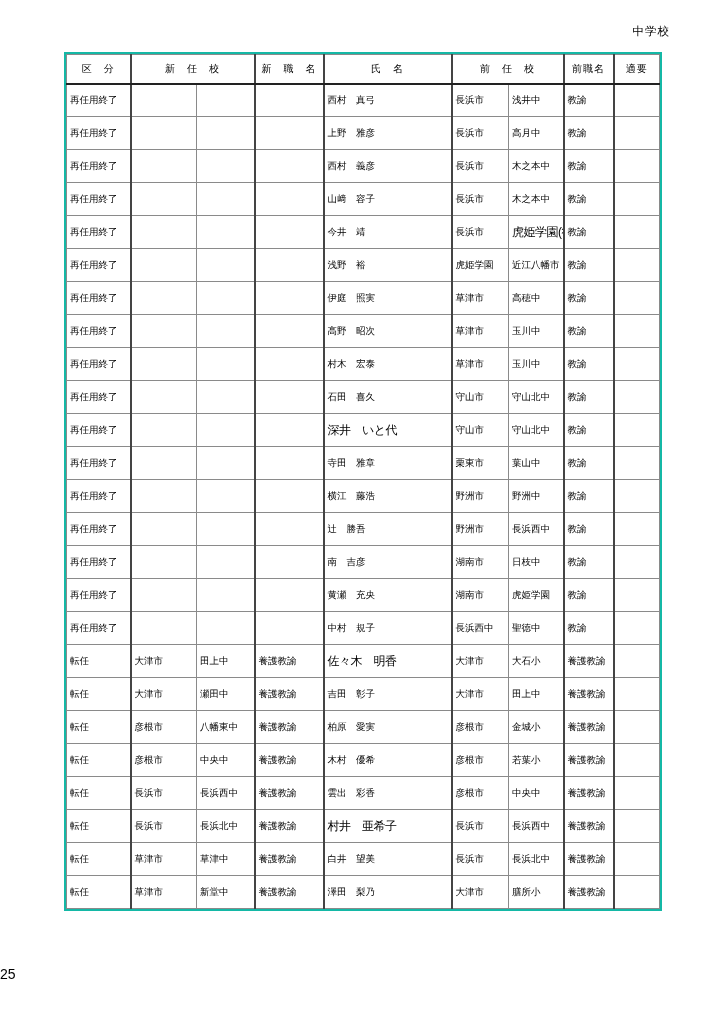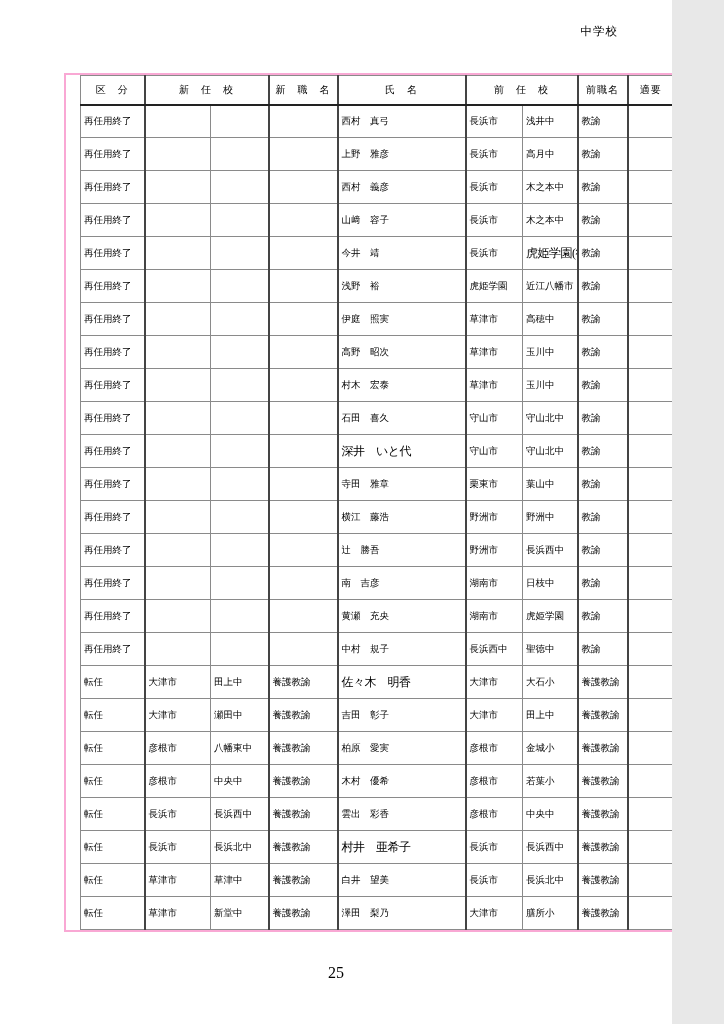--- a/index.html
+++ b/index.html
@@ -1,35 +1,34 @@
 <!DOCTYPE html>
 <html><head>
 <meta charset="utf-8">
 <style>
   * { margin:0; padding:0; box-sizing:border-box; }
   html,body { background:#e8e8e8; }
   .page {
     position:relative;
-    width:672px; height:1024px;
+    width:724px; height:1024px;
     background:#ffffff;
-    font-family:Liberation Serif, serif;
+    font-family:Liberation Sans, sans-serif;
     color:#000;
     overflow:hidden;
   }
   .corner-label {
     position:absolute;
     top:24px; right:54px;
     font-size:11.5px;
     letter-spacing:1px;
   }
   .tbl-wrap {
     position:absolute;
-    left:64px; top:73px;
-    border:2px solid #f9a8d4;
-    padding-left:14px;
+    left:64px; top:52px;
+    border:2px solid #14b8a6;
   }
   table {
     border-collapse:collapse;
     table-layout:fixed;
     width:593px;
   }
   th, td {
     border:1px solid #8a8a8a;
     font-weight:normal;
     white-space:nowrap;
@@ -49,22 +48,21 @@
     text-align:left;
     vertical-align:middle;
     padding:0 3px;
   }
   td.small { font-size:12px; letter-spacing:-0.5px; }
   
   .maj { border-left:2px solid #444; }
   .page-number {
     position:absolute;
     bottom:42px; left:0; right:0;
-    text-align:center;
-    font-size:16px;
+    font-size:14px;
   }
 </style>
 </head>
 <body>
 
 <div class="page">
 
   <div class="corner-label">中学校</div>
 
   <div class="tbl-wrap">

